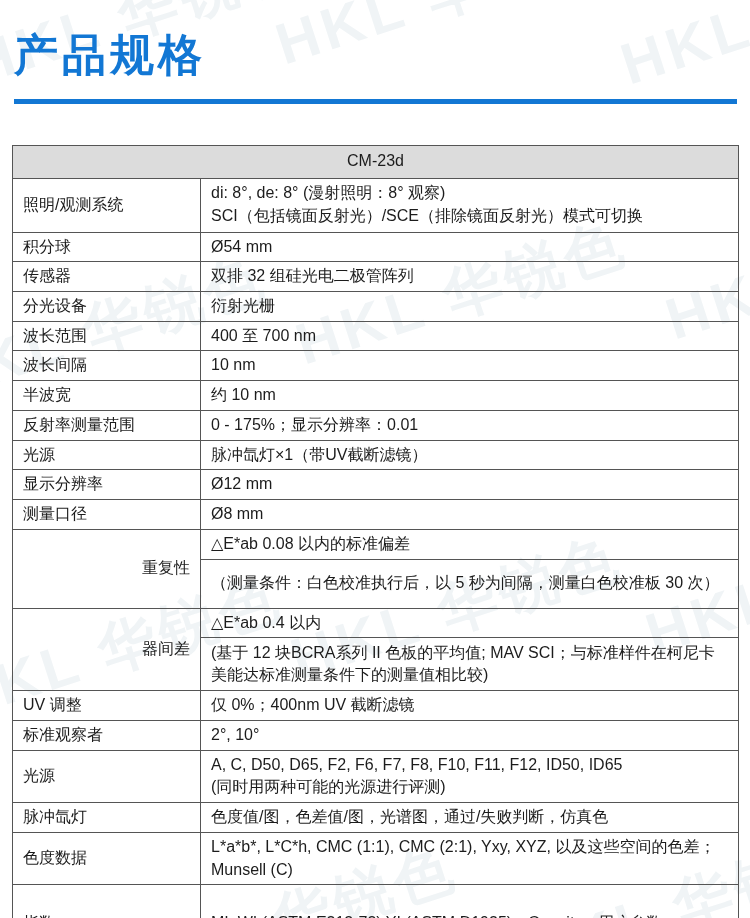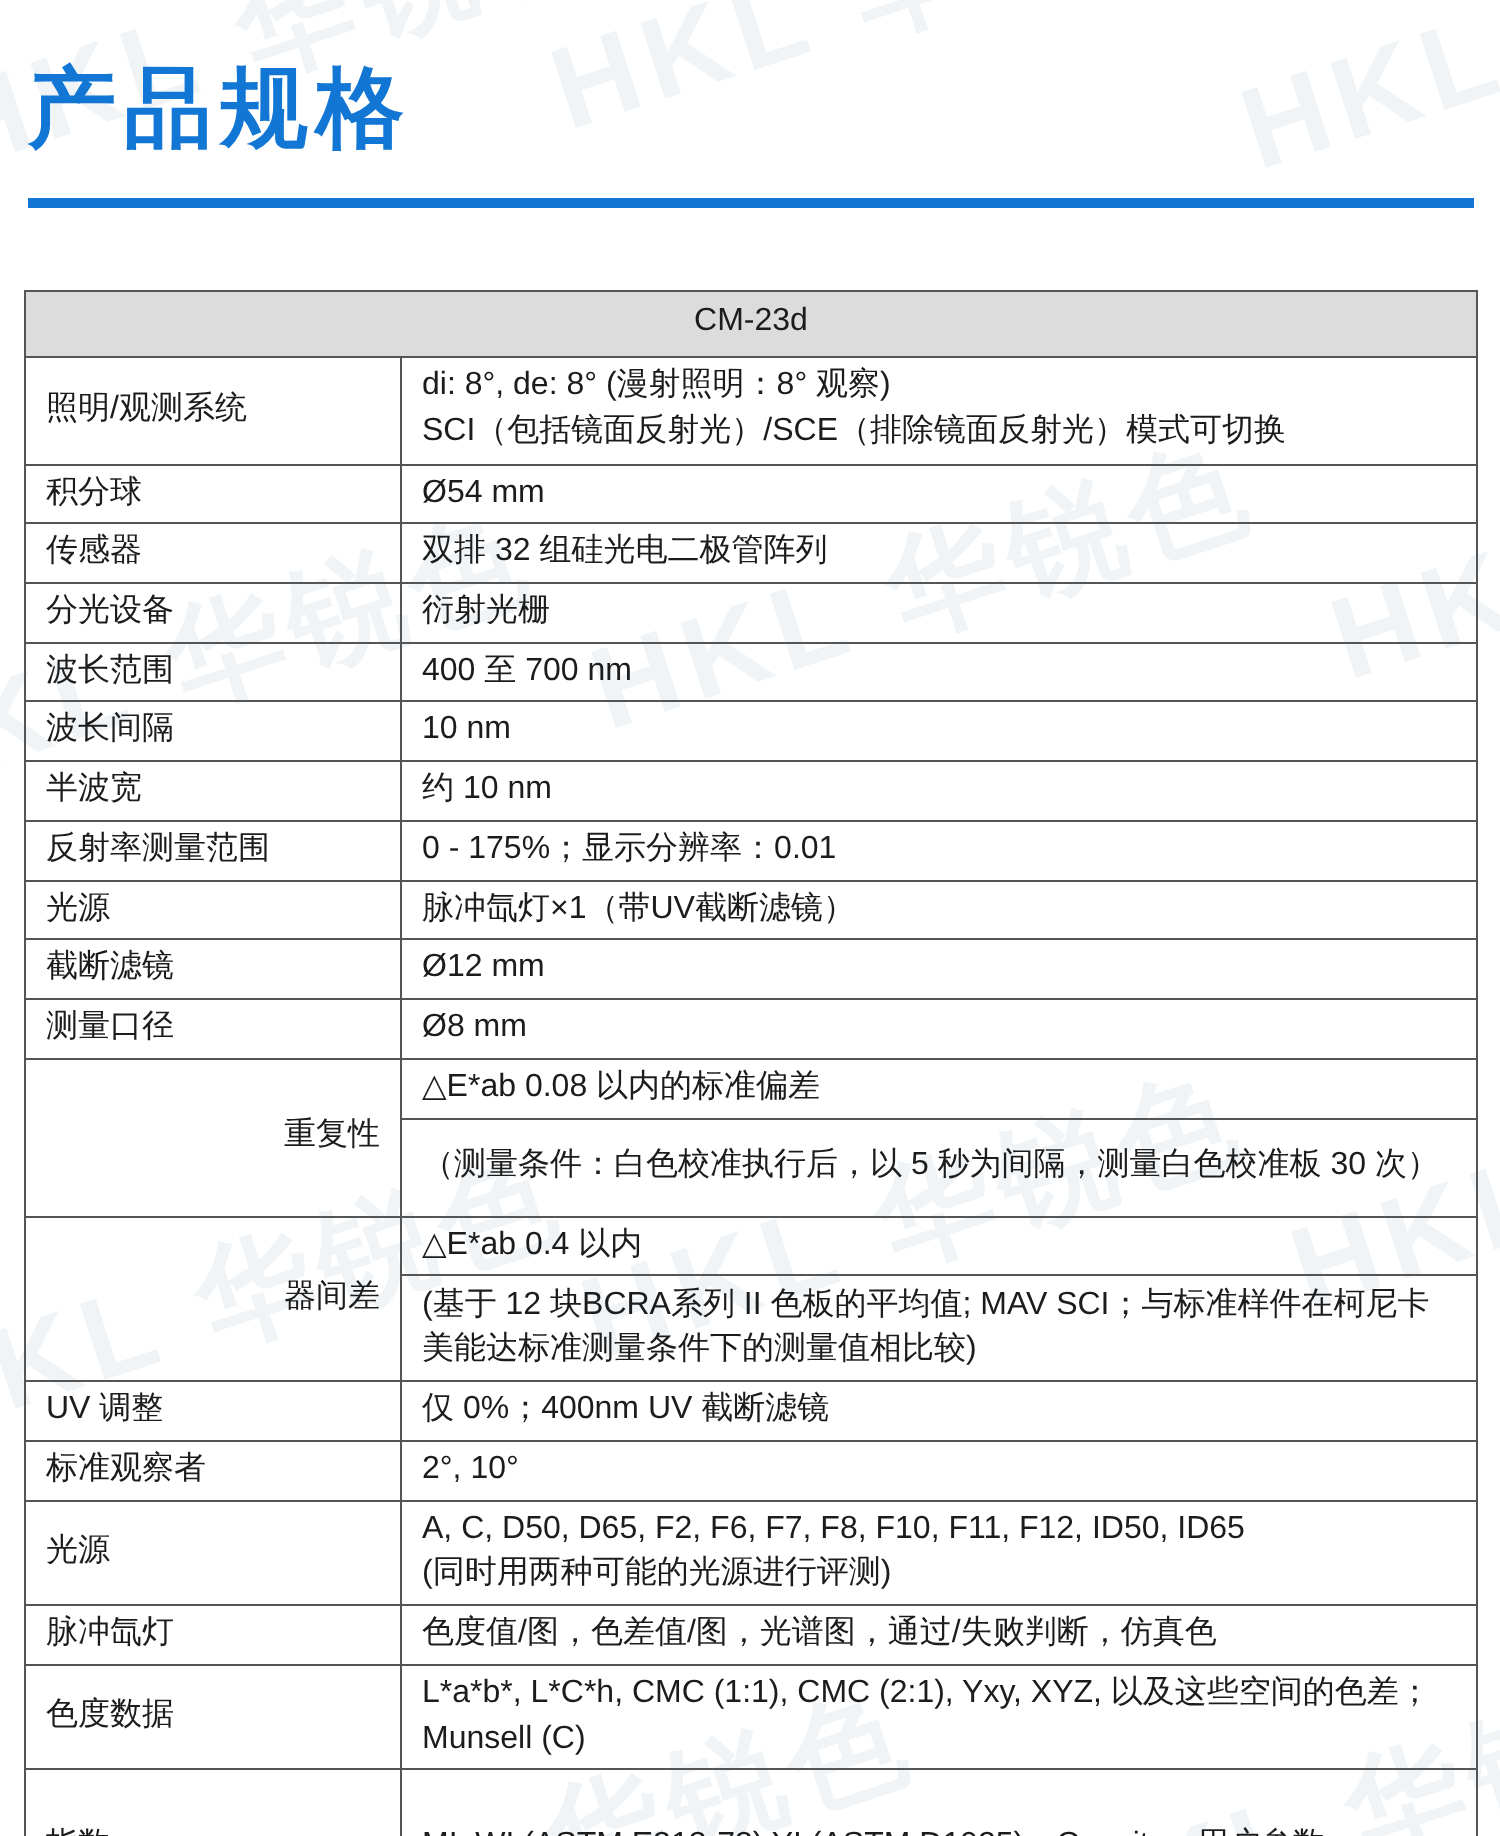--- a/index.html
+++ b/index.html
@@ -140,21 +140,21 @@
       </tr>
       <tr class="h-std">
         <td class="label-cell">反射率测量范围</td>
         <td>0 - 175%；显示分辨率：0.01</td>
       </tr>
       <tr class="h-std">
         <td class="label-cell">光源</td>
         <td>脉冲氙灯×1（带UV截断滤镜）</td>
       </tr>
       <tr class="h-std">
-        <td class="label-cell">截断滤镜</td>
+        <td class="label-cell">显示分辨率</td>
         <td>Ø12 mm</td>
       </tr>
       <tr class="h-std">
         <td class="label-cell">测量口径</td>
         <td>Ø8 mm</td>
       </tr>
 
       <tr class="h-std">
         <td class="label-cell label-merged" rowspan="2">重复性</td>
         <td>△E*ab 0.08 以内的标准偏差</td>

